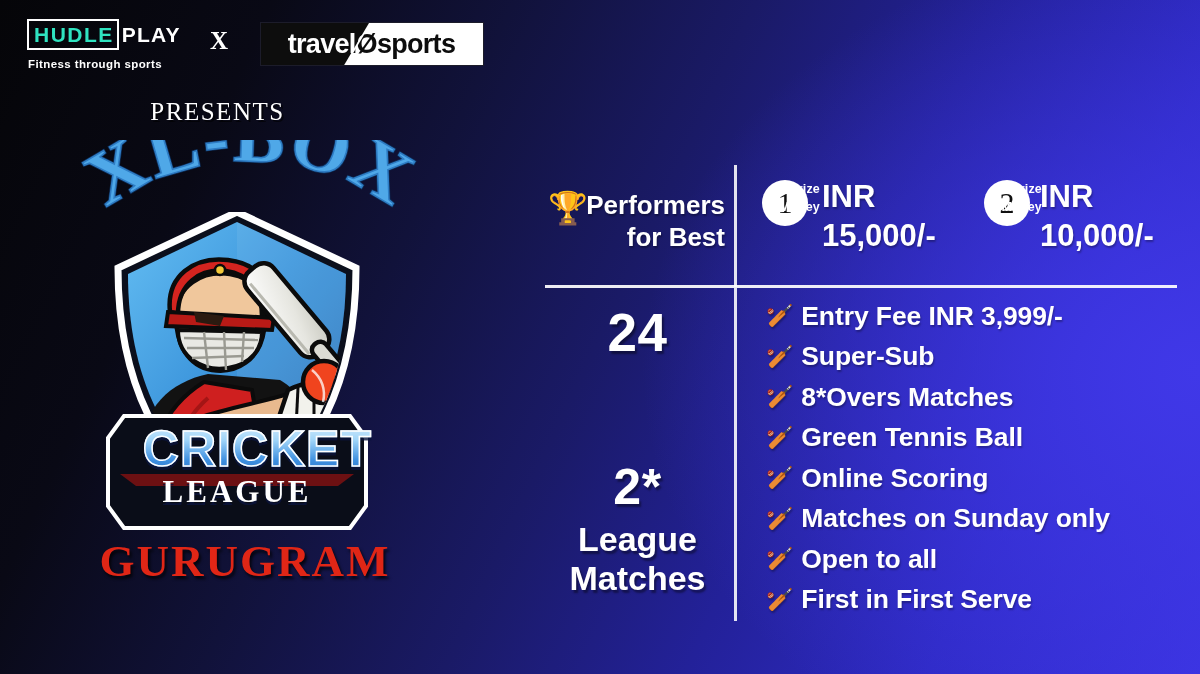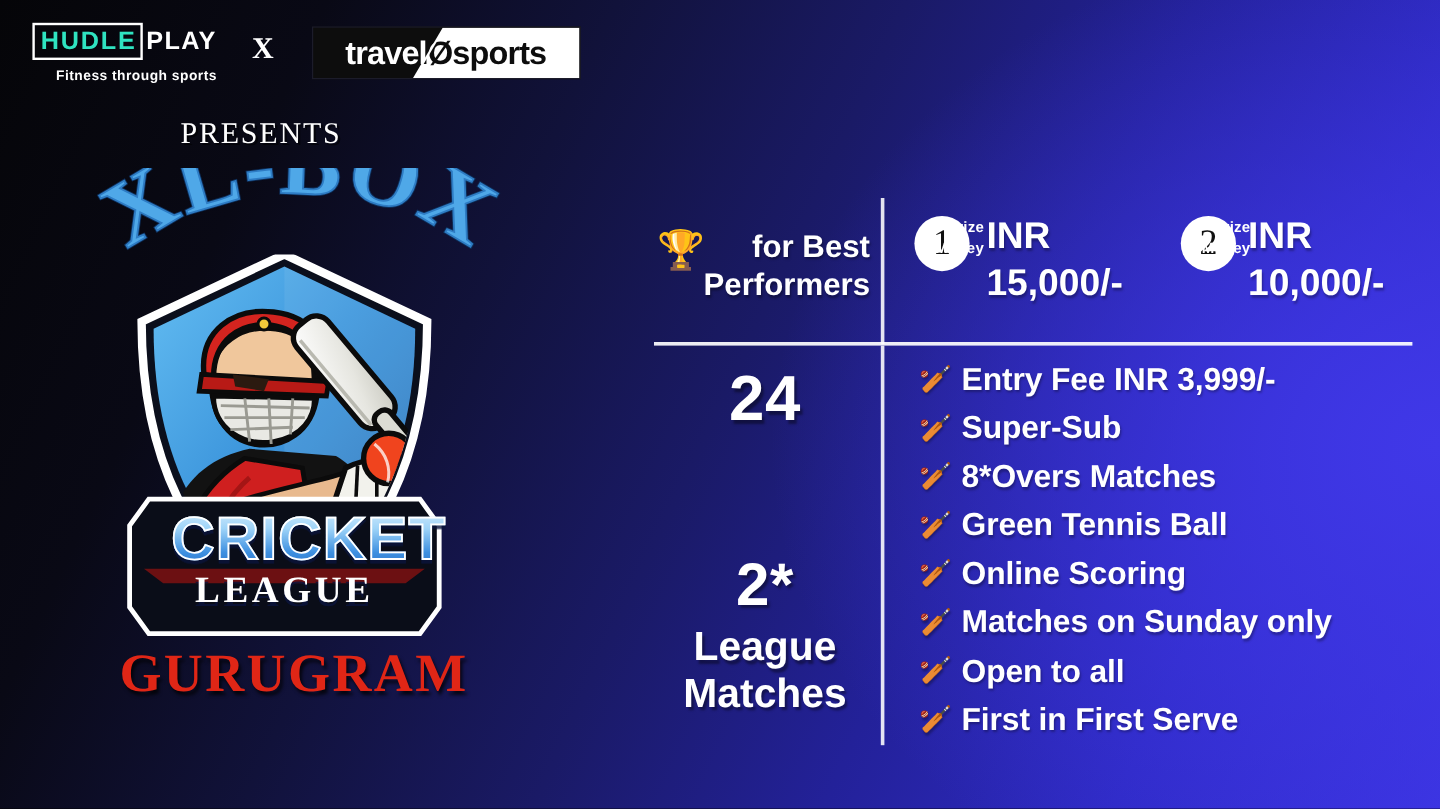--- a/index.html
+++ b/index.html
@@ -36,21 +36,21 @@
     color:#2fe3c0; font-weight:bold; font-size:21px;
     letter-spacing:1.5px; line-height:1; font-family:"Liberation Sans", sans-serif;
   }
   .hudle-row{ display:flex; align-items:center; }
   .hudle-play{
     color:#ffffff; font-weight:bold; font-size:21px;
     letter-spacing:1.2px; line-height:1; margin-left:3px;
   }
   .hudle-tag{
     color:#ffffff; font-size:11.5px; font-weight:bold;
-    letter-spacing:0.4px; margin-top:8px; margin-left:1px;text-align:right;
+    letter-spacing:0.4px; margin-top:8px; margin-left:1px;
   }
 
   .x-mark{
     position:absolute; left:210px; top:27px;
     color:#ffffff; font-size:25px; font-weight:bold; font-family:"Liberation Serif", serif;
   }
 
   .travel{
     position:absolute; left:260px; top:22px;
     width:224px; height:44px;
@@ -342,22 +342,22 @@
   </div>
 
   <div>
 
     <div class="div-h"></div>
     <div class="div-v-top"></div>
     <div class="div-v-bot"></div>
 
     <div class="trophy">🏆</div>
     <div class="best">
+      <div>Performers</div>
       <div>for Best</div>
-      <div>Performers</div>
     </div>
 
     <div class="prize">
       <div class="prize-circle" style="left:762px; top:180px;">1</div>
       <div class="prize-lbl" style="left:750px; top:180px;">
         <span>Prize</span><br>
         <span>Money</span>
       </div>
       <div class="prize-amt" style="left:822px; top:178px;">
         <div>INR</div>

